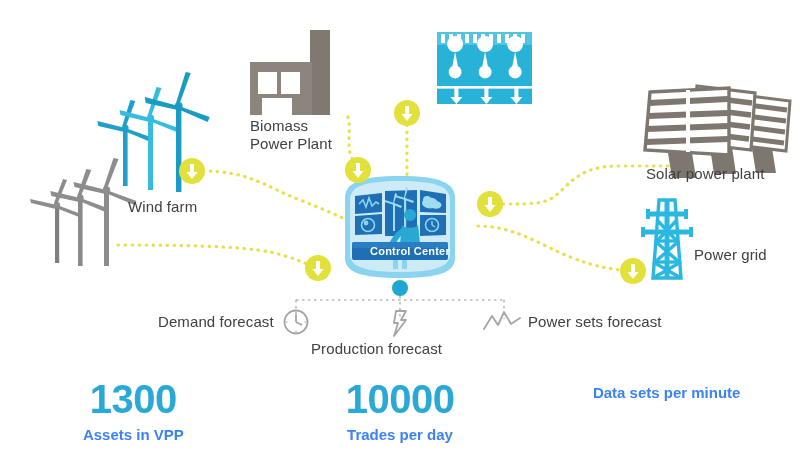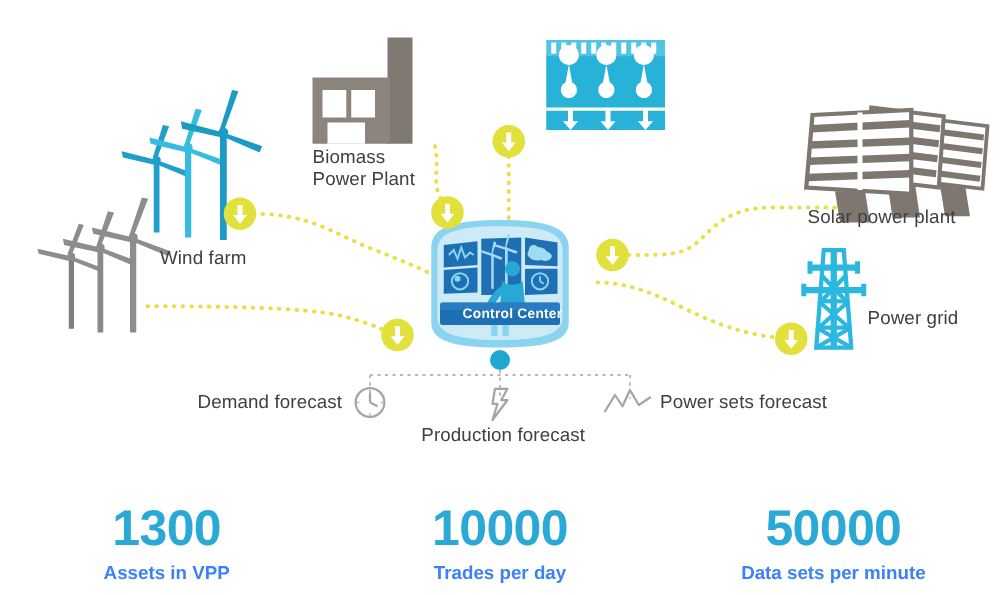--- a/index.html
+++ b/index.html
@@ -35,36 +35,35 @@
     line-height: 1.18;
     white-space: pre-line;
     letter-spacing: 0.1px;
   }
   .lbl-wind      { left: 128px; top: 198px; }
   .lbl-biomass   { left: 250px; top: 117px; }
   .lbl-hydro     { left: 424px; top: 113px; }
   .lbl-solar     { left: 646px; top: 165px; }
   .lbl-grid      { left: 694px; top: 246px; }
   .lbl-demand    { left: 158px; top: 313px; }
-  .lbl-production{ left: 337px; top: 340px; }
+  .lbl-production{ left: 311px; top: 340px; }
   .lbl-price     { left: 528px; top: 313px; }
 
   .stats {
     position: absolute;
     left: 0;
     top: 378px;
     width: 800px;
     height: 98px;
     display: flex;
     align-items: flex-start;
   }
   .stat {
     flex: 1 1 0;
     text-align: center;
-    margin-top: 24px;
   }
   .stat-value {
     color: #2aa8d6;
     font-size: 40px;
     font-weight: bold;
     letter-spacing: -0.5px;
     line-height: 1.05;
   }
   .stat-label {
     margin-top: 6px;
@@ -404,18 +403,17 @@
   <div class="stats">
     <div class="stat">
       <div class="stat-value">1300</div>
       <div class="stat-label">Assets in VPP</div>
     </div>
     <div class="stat">
       <div class="stat-value">10000</div>
       <div class="stat-label">Trades per day</div>
     </div>
     <div class="stat">
-      <div class="stat-value">50000</div>
       <div class="stat-label">Data sets per minute</div>
     </div>
   </div>
 
 </div>
 
 </body></html>

